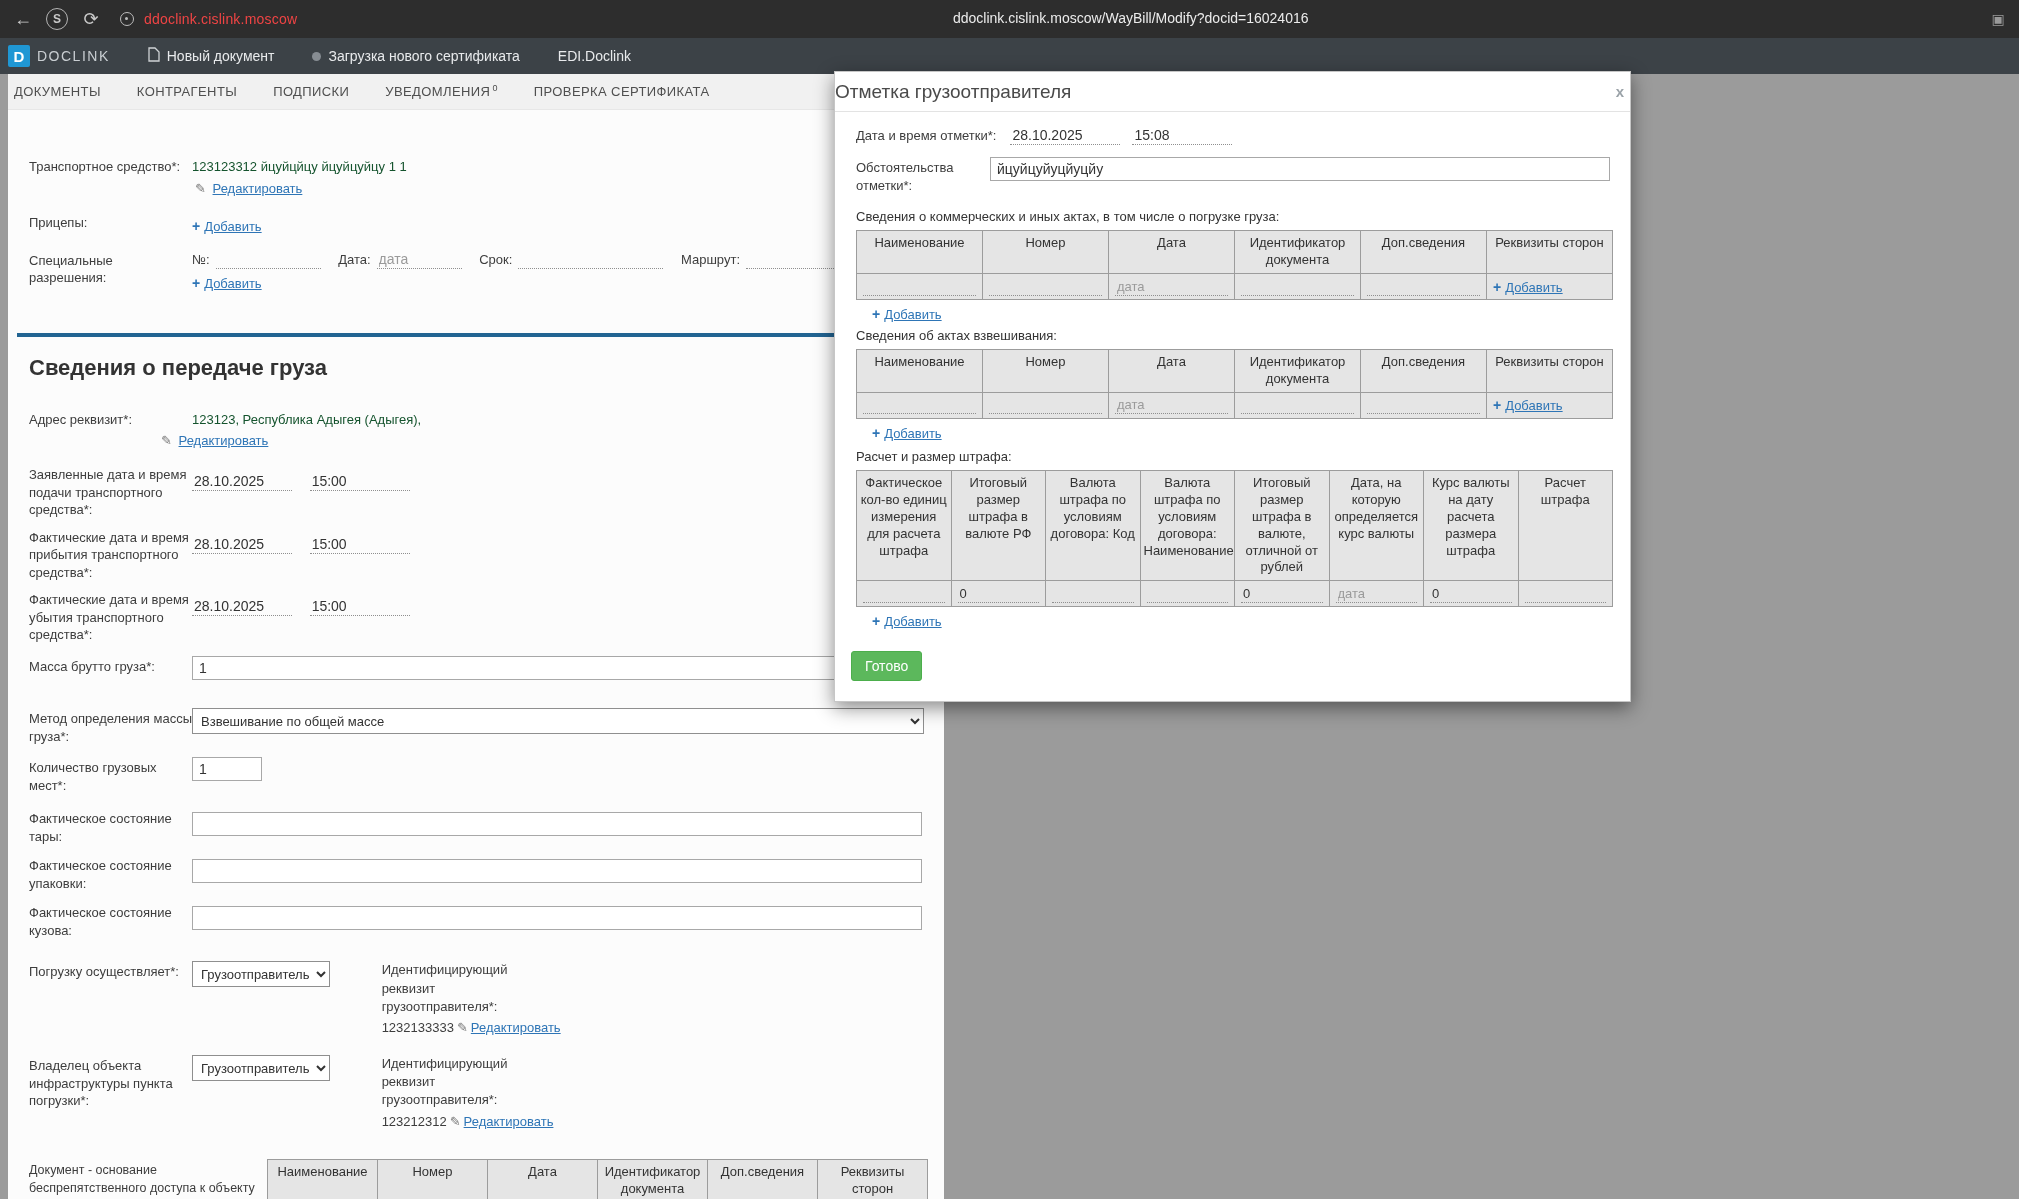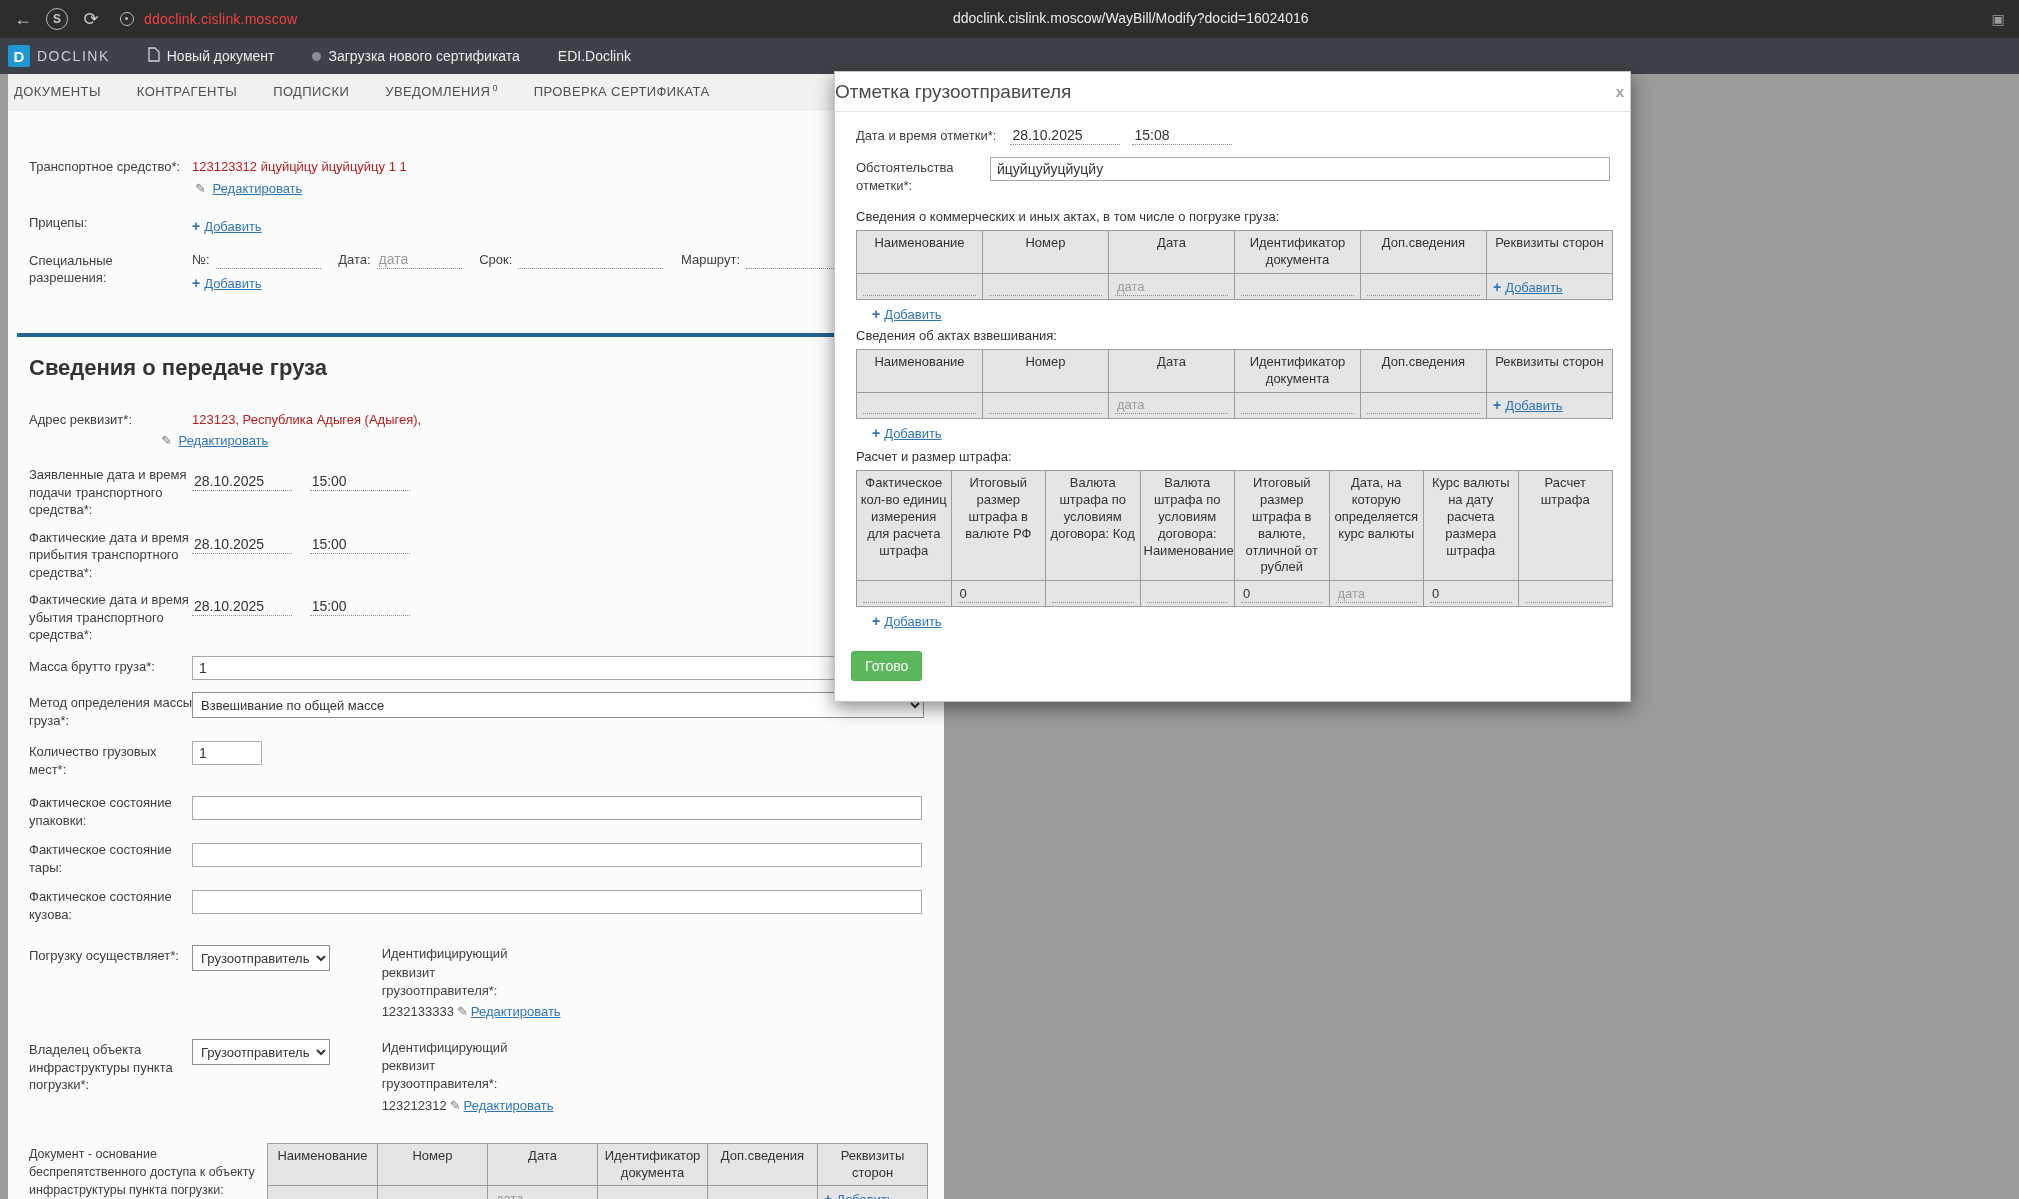--- a/index.html
+++ b/index.html
@@ -38,21 +38,21 @@
     padding-left:6px; font-size:13px; color:#4f4f4f; border-bottom:1px solid #e7e7e7; }
   .nav-item { cursor:pointer; letter-spacing:0.4px; white-space:nowrap; }
   .nav-badge { font-size:9px; vertical-align:super; margin-left:2px; }
 
   .form { padding:46px 22px 40px 21px; font-size:13px; color:#3d3d3d; }
 
   .frow { display:flex; margin-bottom:16px; }
   .flabel { flex:0 0 163px; width:163px; line-height:1.35; padding-top:2px; }
   .flabel-wide { flex:0 0 230px; width:230px; line-height:1.45; font-size:12.5px; padding-top:2px; }
   .fval { flex:1; min-width:0; }
-  .fval-text { color:#b91c1c; line-height:1.35; padding-top:2px; }
+  .fval-text { color:#14532d; line-height:1.35; padding-top:2px; }
 
   .link { color:#2e75b6; text-decoration:underline; cursor:pointer; font-size:13px; }
   .pencil { color:#777; font-size:13px; text-decoration:none; margin:0 3px; cursor:pointer; }
   .addlink { color:#2e75b6; cursor:pointer; white-space:nowrap; font-size:13px; }
   .addlink .plus { color:#2e75b6; font-weight:bold; margin-right:4px; text-decoration:none; font-size:14px; }
   .addlink .txt { text-decoration:underline; }
 
   .edit-line { margin-top:5px; }
   .sub-line { margin-top:6px; }
 
@@ -230,46 +230,46 @@
         </div>
 
         <div class="frow" style="margin-bottom:12px;">
           <div class="flabel">Фактические дата и время убытия транспортного средства*:</div>
           <div class="fval" style="padding-top:8px;">
             <input class="dotted" style="width: 100px;" value="28.10.2025">
             <input class="dotted" style="width: 100px; margin-left: 14px;" value="15:00">
           </div>
         </div>
 
-        <div class="frow" style="margin-bottom:12px;">
+        <div class="frow" style="margin-bottom:28px;">
           <div class="flabel">Масса брутто груза*:</div>
           <div class="fval"><input class="boxed w-full" value="1" style=""></div>
         </div>
 
         <div class="frow" style="margin-bottom:12px;">
           <div class="flabel">Метод определения массы груза*:</div>
           <div class="fval">
             <select class="sel sel-wide">
               <option>Взвешивание по общей массе</option>
             </select>
           </div>
         </div>
 
         <div class="frow" style="margin-bottom:14px;">
           <div class="flabel">Количество грузовых мест*:</div>
           <div class="fval"><input class="boxed w-small" value="1" style=""></div>
         </div>
 
         <div class="frow" style="margin-bottom:10px;">
+          <div class="flabel">Фактическое состояние тары:</div>
+          <div class="fval" style="padding-top:4px;"><input class="boxed w-full" style=""></div>
+        </div>
+
+        <div class="frow" style="margin-bottom:10px;">
           <div class="flabel">Фактическое состояние упаковки:</div>
-          <div class="fval" style="padding-top:4px;"><input class="boxed w-full" style=""></div>
-        </div>
-
-        <div class="frow" style="margin-bottom:10px;">
-          <div class="flabel">Фактическое состояние тары:</div>
           <div class="fval" style="padding-top:4px;"><input class="boxed w-full" style=""></div>
         </div>
 
         <div class="frow" style="margin-bottom:22px;">
           <div class="flabel">Фактическое состояние кузова:</div>
           <div class="fval" style="padding-top:4px;"><input class="boxed w-full" style=""></div>
         </div>
 
         <div class="frow" style="margin-bottom:20px;">
           <div class="flabel">Погрузку осуществляет*:</div>

